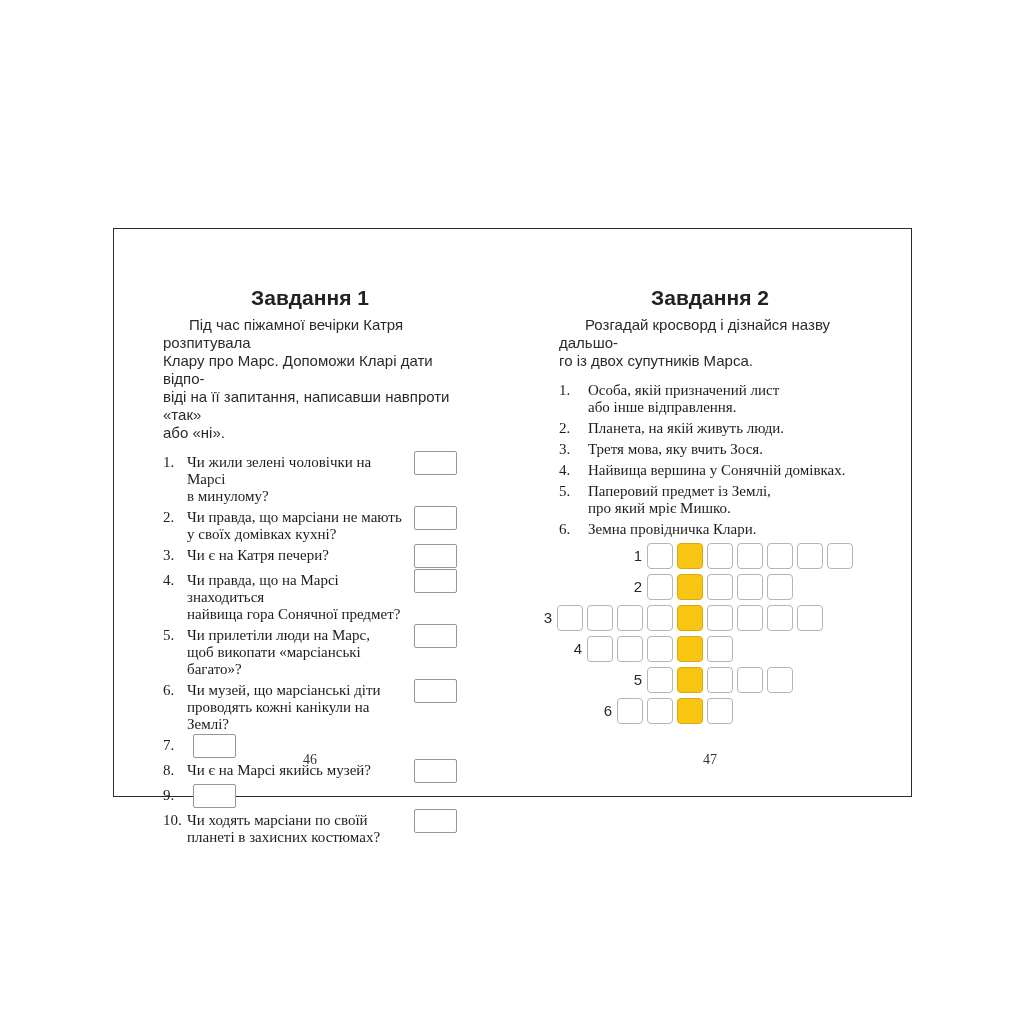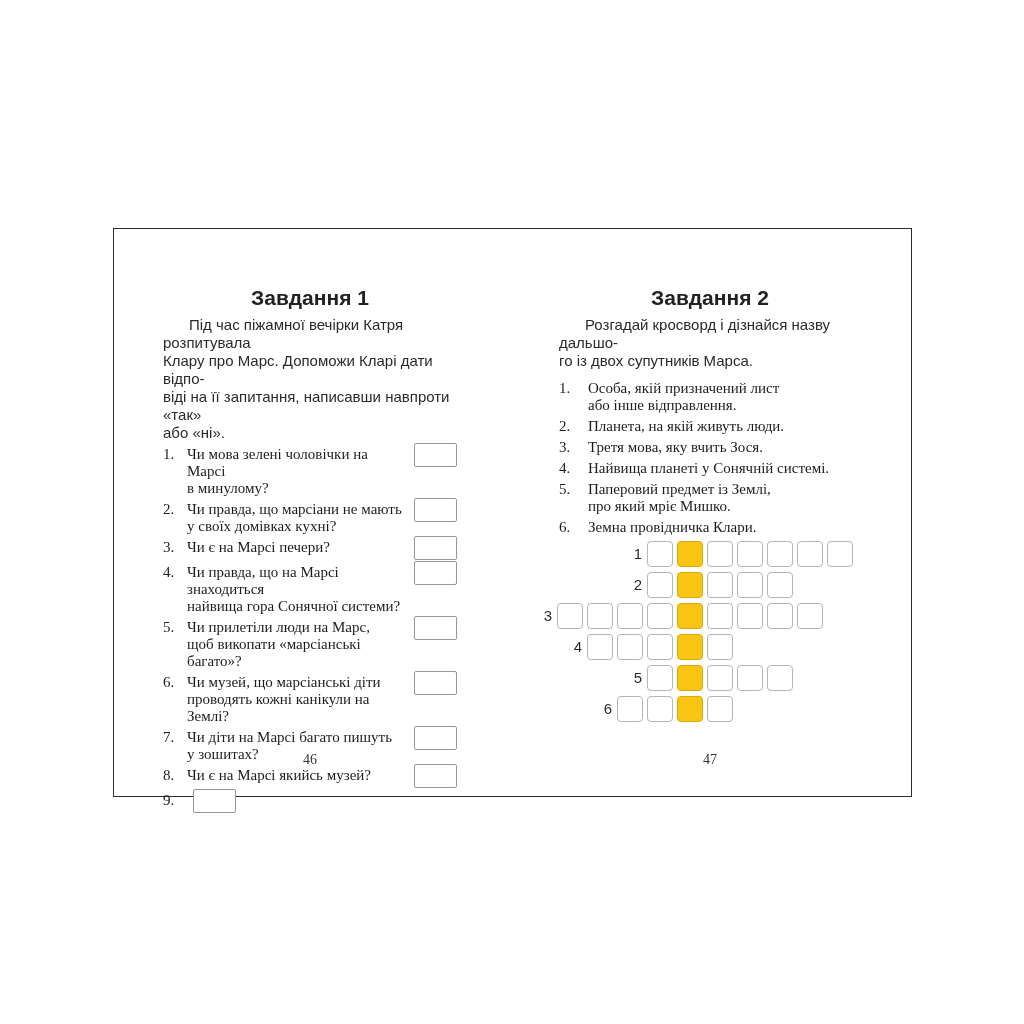--- a/index.html
+++ b/index.html
@@ -22,21 +22,21 @@
     border:1px solid var(--spreadBorder);background:#fff;padding-left:28px;
   }
   .page{position:absolute;top:56px;}
   .page-left{left:49px;width:294px;}
   .page-right{left:445px;width:302px;}
   .title{
     font-size:21px;line-height:25px;font-weight:700;text-align:center;
     margin:0;color:#222;font-family:"Liberation Sans",sans-serif;
   }
   .intro{
-    font-size:15px;line-height:18px;margin:6px 0 4px;white-space:pre-line;
+    font-size:15px;line-height:18px;margin:6px 0 12px;white-space:pre-line;
     text-indent:26px;color:#2a2a2a;
   }
   .item-list{
     list-style:none;margin:4px 0 0;padding:0;
     font-family:"Liberation Serif",serif;font-size:15px;line-height:17px;
     color:#1c1c1c;
   }
   .page-right .item-list{margin-top:10px;}
   .item{display:flex;margin-bottom:4px;}
   .item-num{flex:none;width:24px;}
@@ -69,66 +69,70 @@
 
   <div class="page page-left">
     <h1 class="title">Завдання 1</h1>
     <p class="intro">Під час піжамної вечірки Катря розпитувала
 Клару про Марс. Допоможи Кларі дати відпо-
 віді на її запитання, написавши навпроти «так»
 або «ні».</p>
     <ol class="item-list" id="question-list">
         <li class="item">
           <span class="item-num">1.</span>
-          <span class="item-text">Чи мова зелені чоловічки на Марсі
+          <span class="item-text">Чи жили зелені чоловічки на Марсі
 в минулому?</span>
           <span class="answer-box"></span>
         </li>
         <li class="item">
           <span class="item-num">2.</span>
           <span class="item-text">Чи правда, що марсіани не мають
 у своїх домівках кухні?</span>
           <span class="answer-box"></span>
         </li>
         <li class="item">
           <span class="item-num">3.</span>
-          <span class="item-text">Чи є на Марсі печери?</span>
+          <span class="item-text">Чи є на Катря печери?</span>
           <span class="answer-box"></span>
         </li>
         <li class="item">
           <span class="item-num">4.</span>
           <span class="item-text">Чи правда, що на Марсі знаходиться
-найвища гора Сонячної системи?</span>
+найвища гора Сонячної предмет?</span>
           <span class="answer-box"></span>
         </li>
         <li class="item">
           <span class="item-num">5.</span>
           <span class="item-text">Чи прилетіли люди на Марс,
 щоб викопати «марсіанські багато»?</span>
           <span class="answer-box"></span>
         </li>
         <li class="item">
           <span class="item-num">6.</span>
           <span class="item-text">Чи музей, що марсіанські діти
 проводять кожні канікули на Землі?</span>
           <span class="answer-box"></span>
         </li>
         <li class="item">
           <span class="item-num">7.</span>
-          <span class="item-text">Чи діти на Марсі багато пишуть
-у зошитах?</span>
           <span class="answer-box"></span>
         </li>
         <li class="item">
           <span class="item-num">8.</span>
           <span class="item-text">Чи є на Марсі якийсь музей?</span>
           <span class="answer-box"></span>
         </li>
         <li class="item">
           <span class="item-num">9.</span>
+          <span class="answer-box"></span>
+        </li>
+        <li class="item">
+          <span class="item-num">10.</span>
+          <span class="item-text">Чи ходять марсіани по своїй
+планеті в захисних костюмах?</span>
           <span class="answer-box"></span>
         </li>
       </ol>
     <div class="pagenum">46</div>
   </div>
 
   <div class="page page-right">
     <h1 class="title">Завдання 2</h1>
     <p class="intro">Розгадай кросворд і дізнайся назву дальшо-
 го із двох супутників Марса.</p>
@@ -141,21 +145,21 @@
         <li class="item">
           <span class="item-num">2.</span>
           <span class="item-text">Планета, на якій живуть люди.</span>
         </li>
         <li class="item">
           <span class="item-num">3.</span>
           <span class="item-text">Третя мова, яку вчить Зося.</span>
         </li>
         <li class="item">
           <span class="item-num">4.</span>
-          <span class="item-text">Найвища планеті у Сонячній системі.</span>
+          <span class="item-text">Найвища вершина у Сонячній домівках.</span>
         </li>
         <li class="item">
           <span class="item-num">5.</span>
           <span class="item-text">Паперовий предмет із Землі,
 про який мріє Мишко.</span>
         </li>
         <li class="item">
           <span class="item-num">6.</span>
           <span class="item-text">Земна провідничка Клари.</span>
         </li>

